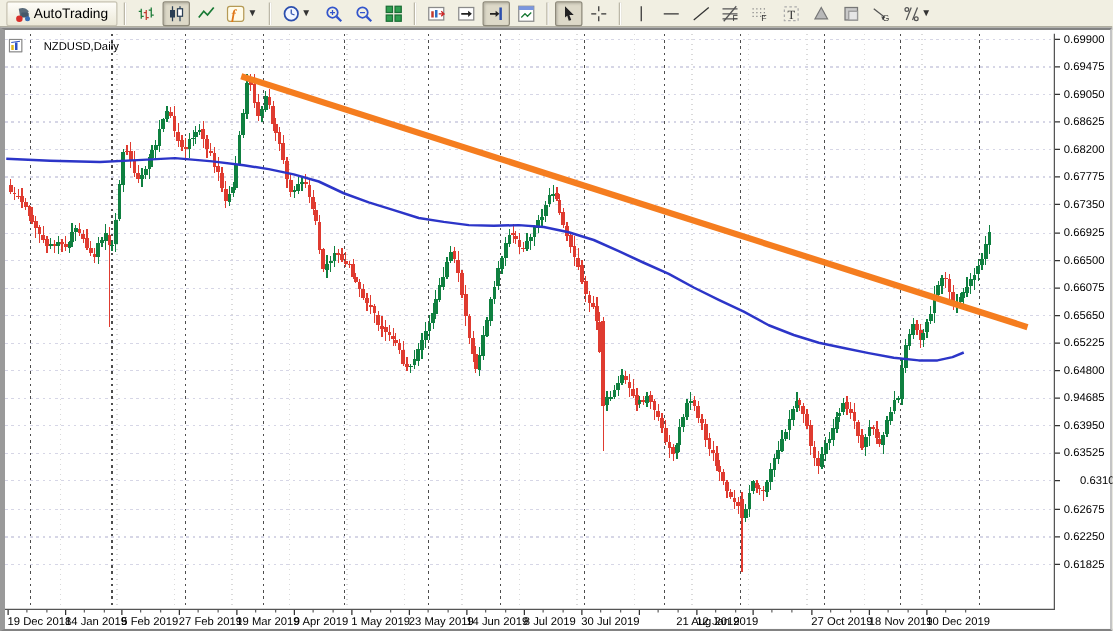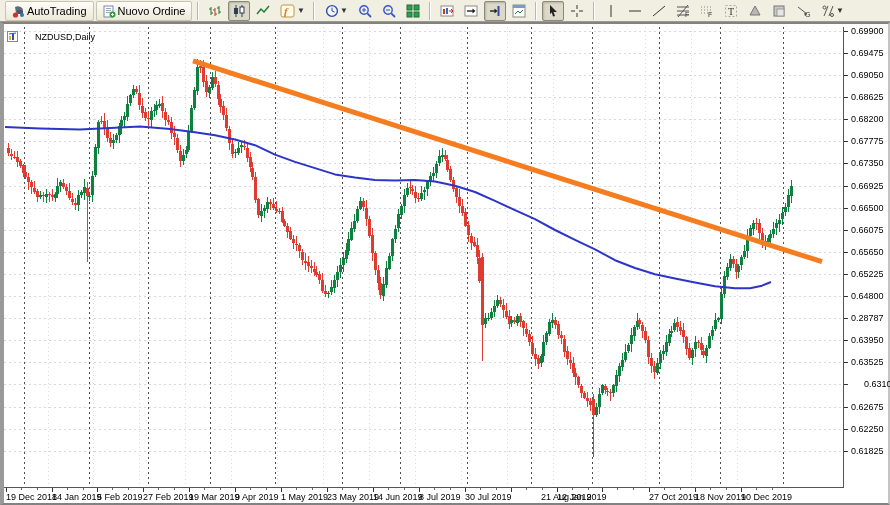--- a/index.html
+++ b/index.html
@@ -46,34 +46,20 @@
     <div class="tb-btn">
       <span class="mini-ico">
         <svg width="13" height="13">
             <path d="M3 2 q5 -2 8 2 l-2 3 -5 1 z" fill="#5a6b7a"></path>
             <rect x="5" y="5" width="6" height="4" rx="1" fill="#46586a"></rect>
             <circle cx="3.5" cy="10" r="2.6" fill="#d92f2a"></circle>
             <circle cx="10" cy="10" r="2" fill="#3a6fb5"></circle>
           </svg>
       </span>
       <span>AutoTrading</span>
-    </div>
-    <div class="tb-btn">
-      <span class="mini-ico">
-        <svg width="13" height="13">
-            <rect x="1" y="1" width="9" height="11" fill="#fdfdfd" stroke="#7a88a8"></rect>
-            <rect x="3" y="3" width="5" height="1" fill="#9aa6c0"></rect>
-            <rect x="3" y="5" width="5" height="1" fill="#9aa6c0"></rect>
-            <rect x="3" y="7" width="4" height="1" fill="#9aa6c0"></rect>
-            <circle cx="9.5" cy="9.5" r="3" fill="#28a032"></circle>
-            <rect x="8" y="9" width="3" height="1" fill="#fff"></rect>
-            <rect x="9" y="8" width="1" height="3" fill="#fff"></rect>
-          </svg>
-      </span>
-      <span>Nuovo Ordine</span>
     </div>
 
     <div class="tb-sep"></div>
 
     <span class="tb-ico">
       <svg width="14" height="14">
           <g stroke="#1a7a36" stroke-width="1">
             <line x1="3" y1="3" x2="3" y2="11"></line>
             <line x1="1" y1="5" x2="3" y2="5"></line>
             <line x1="3" y1="9" x2="5" y2="9"></line>
@@ -907,21 +893,21 @@
         <div class="y-lab" style="top: 181px;">0.66500</div>
         <div class="y-tick" style="top: 203px;"></div>
         <div class="y-lab" style="top: 203px;">0.66075</div>
         <div class="y-tick" style="top: 225px;"></div>
         <div class="y-lab" style="top: 225px;">0.65650</div>
         <div class="y-tick" style="top: 247px;"></div>
         <div class="y-lab" style="top: 247px;">0.65225</div>
         <div class="y-tick" style="top: 269px;"></div>
         <div class="y-lab" style="top: 269px;">0.64800</div>
         <div class="y-tick" style="top: 291px;"></div>
-        <div class="y-lab" style="top: 291px;">0.28787</div>
+        <div class="y-lab" style="top: 291px;">0.94685</div>
         <div class="y-tick" style="top: 313px;"></div>
         <div class="y-lab" style="top: 313px;">0.63950</div>
         <div class="y-tick" style="top: 335px;"></div>
         <div class="y-lab" style="top: 335px;">0.63525</div>
         <div class="y-tick" style="top: 357px;"></div>
         <div class="y-lab" style="top: 357px; margin-left: 13px;">0.63100</div>
         <div class="y-tick" style="top: 380px;"></div>
         <div class="y-lab" style="top: 380px;">0.62675</div>
         <div class="y-tick" style="top: 402px;"></div>
         <div class="y-lab" style="top: 402px;">0.62250</div>

